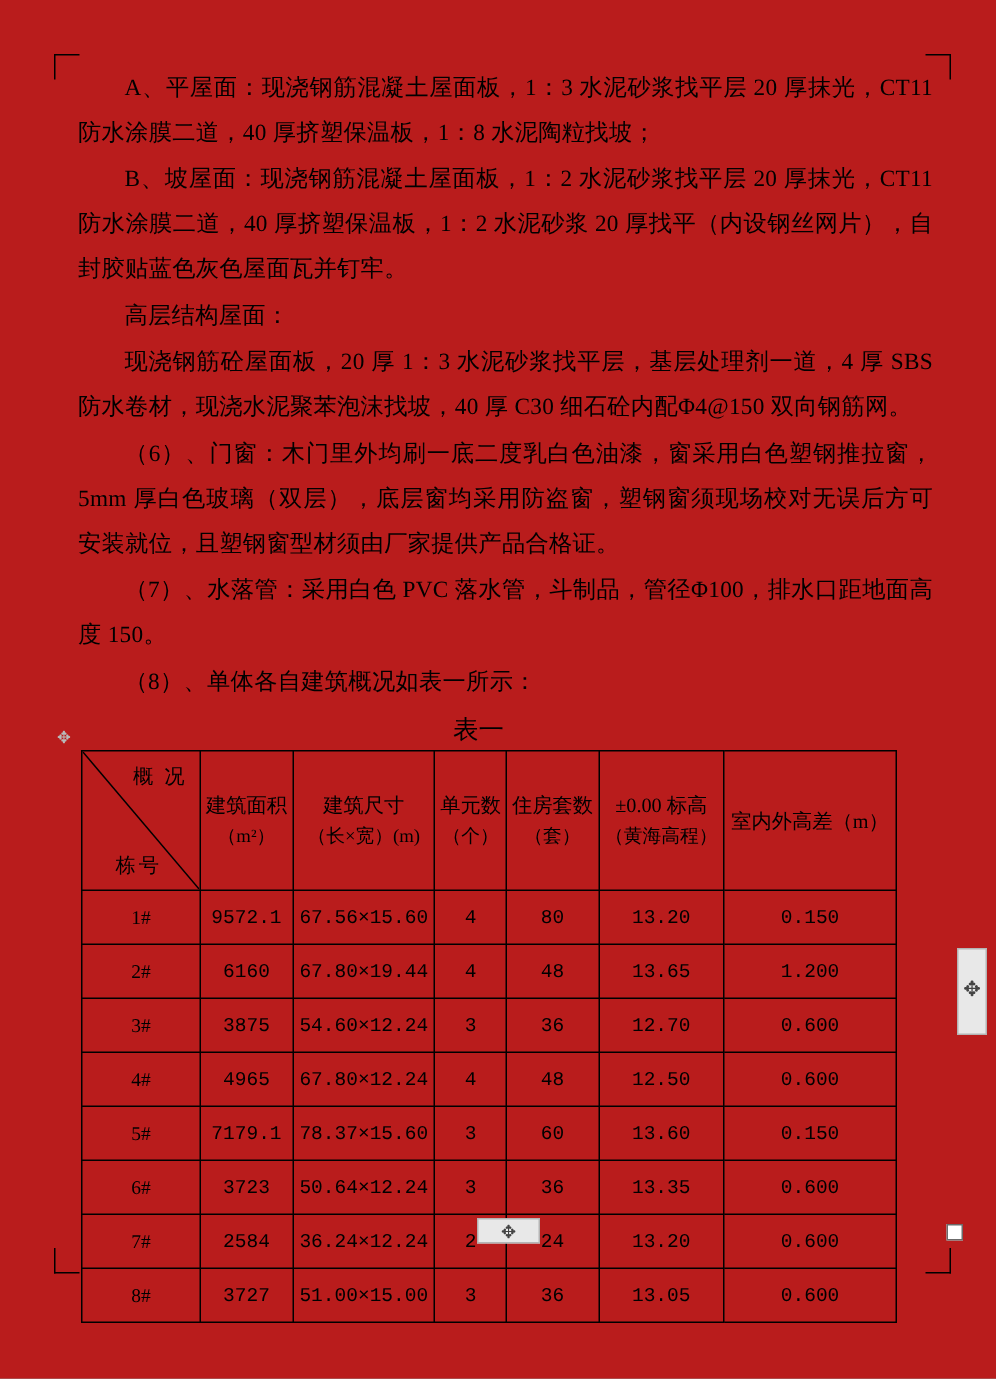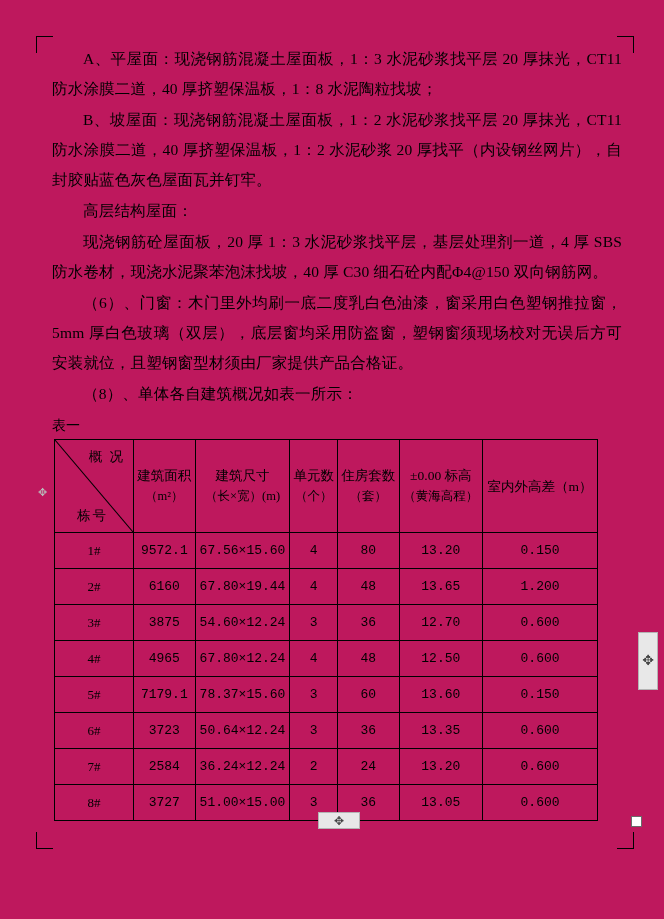--- a/index.html
+++ b/index.html
@@ -10,21 +10,21 @@
   body {
     width: 664px;
     height: 919px;
     overflow: hidden;
     font-family: "Liberation Serif", serif;
   }
   .page {
     position: relative;
     width: 664px;
     height: 919px;
-    background: #be185d;
+    background: #b91c1c;
     box-sizing: border-box;
   }
   
   .corner {
     position: absolute;
     width: 16px;
     height: 16px;
     pointer-events: none;
   }
   .corner.tl { left: 36px;  top: 36px;  border-left: 1px solid #000; border-top: 1px solid #000; }
@@ -43,22 +43,22 @@
     font-size: 15.5px;
     line-height: 30px;
     color: #000;
     letter-spacing: 0.2px;
     text-align: justify;
   }
   p.indent2 { text-indent: 2em; }
   p.noindent { text-indent: 0; }
 
   .table-caption {
-    text-align: left;
-    font-size: 14px;
+    text-align: center;
+    font-size: 17px;
     line-height: 22px;
     margin: 6px 0 2px 0;
     padding-right: 36px;
   }
 
   table.info {
     border-collapse: collapse;
     width: 544px;
     margin-left: 2px;
     font-size: 13px;
@@ -179,20 +179,21 @@
   <div class="corner bl"></div>
   <div class="corner br"></div>
 
   <div class="content">
 
     <p class="indent2">A、平屋面：现浇钢筋混凝土屋面板，1：3 水泥砂浆找平层 20 厚抹光，CT11 防水涂膜二道，40 厚挤塑保温板，1：8 水泥陶粒找坡；</p>
     <p class="indent2">B、坡屋面：现浇钢筋混凝土屋面板，1：2 水泥砂浆找平层 20 厚抹光，CT11 防水涂膜二道，40 厚挤塑保温板，1：2 水泥砂浆 20 厚找平（内设钢丝网片），自封胶贴蓝色灰色屋面瓦并钉牢。</p>
     <p class="indent2">高层结构屋面：</p>
     <p class="indent2">现浇钢筋砼屋面板，20 厚 1：3 水泥砂浆找平层，基层处理剂一道，4 厚 SBS 防水卷材，现浇水泥聚苯泡沫找坡，40 厚 C30 细石砼内配Φ4@150 双向钢筋网。</p>
     <p class="indent2">（6）、门窗：木门里外均刷一底二度乳白色油漆，窗采用白色塑钢推拉窗，5mm 厚白色玻璃（双层），底层窗均采用防盗窗，塑钢窗须现场校对无误后方可安装就位，且塑钢窗型材须由厂家提供产品合格证。</p>
+    <p class="indent2">（7）、水落管：采用白色 PVC 落水管，斗制品，管径Φ100，排水口距地面高度 150。</p>
     <p class="indent2">（8）、单体各自建筑概况如表一所示：</p>
 
     <div class="table-caption">表一</div>
 
     <table class="info">
       <thead>
         <tr>
           <td class="diag-cell">
             <svg class="diag-line" viewBox="0 0 78 88" preserveAspectRatio="none">
               <line x1="0" y1="0" x2="78" y2="88" stroke="#000" stroke-width="1"></line>

